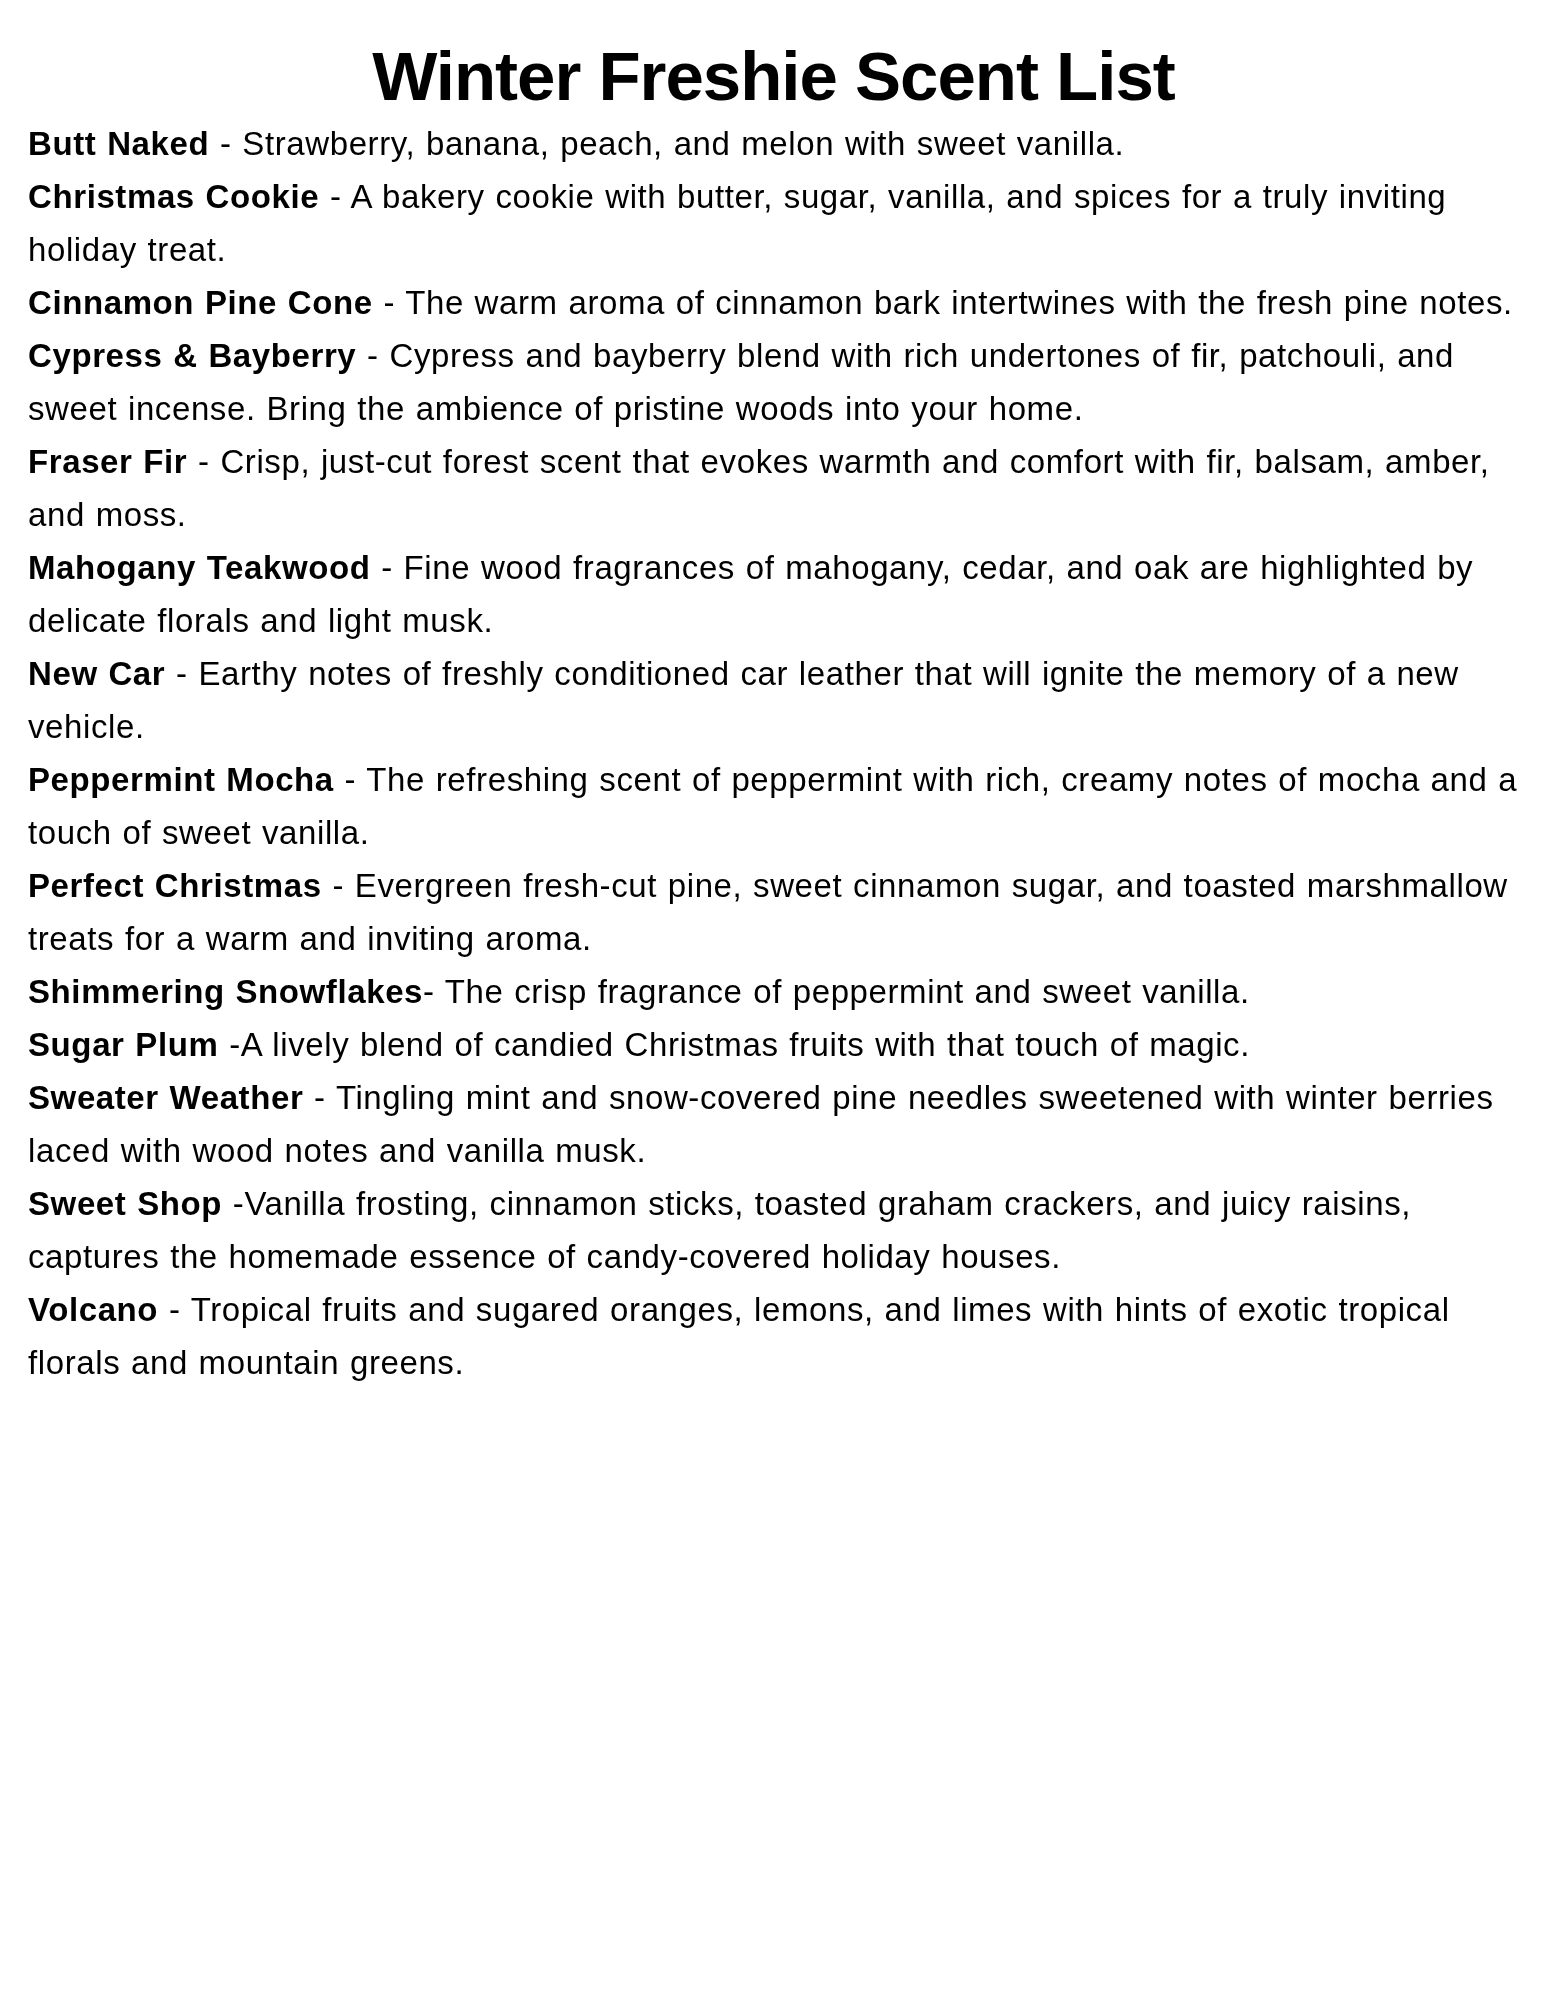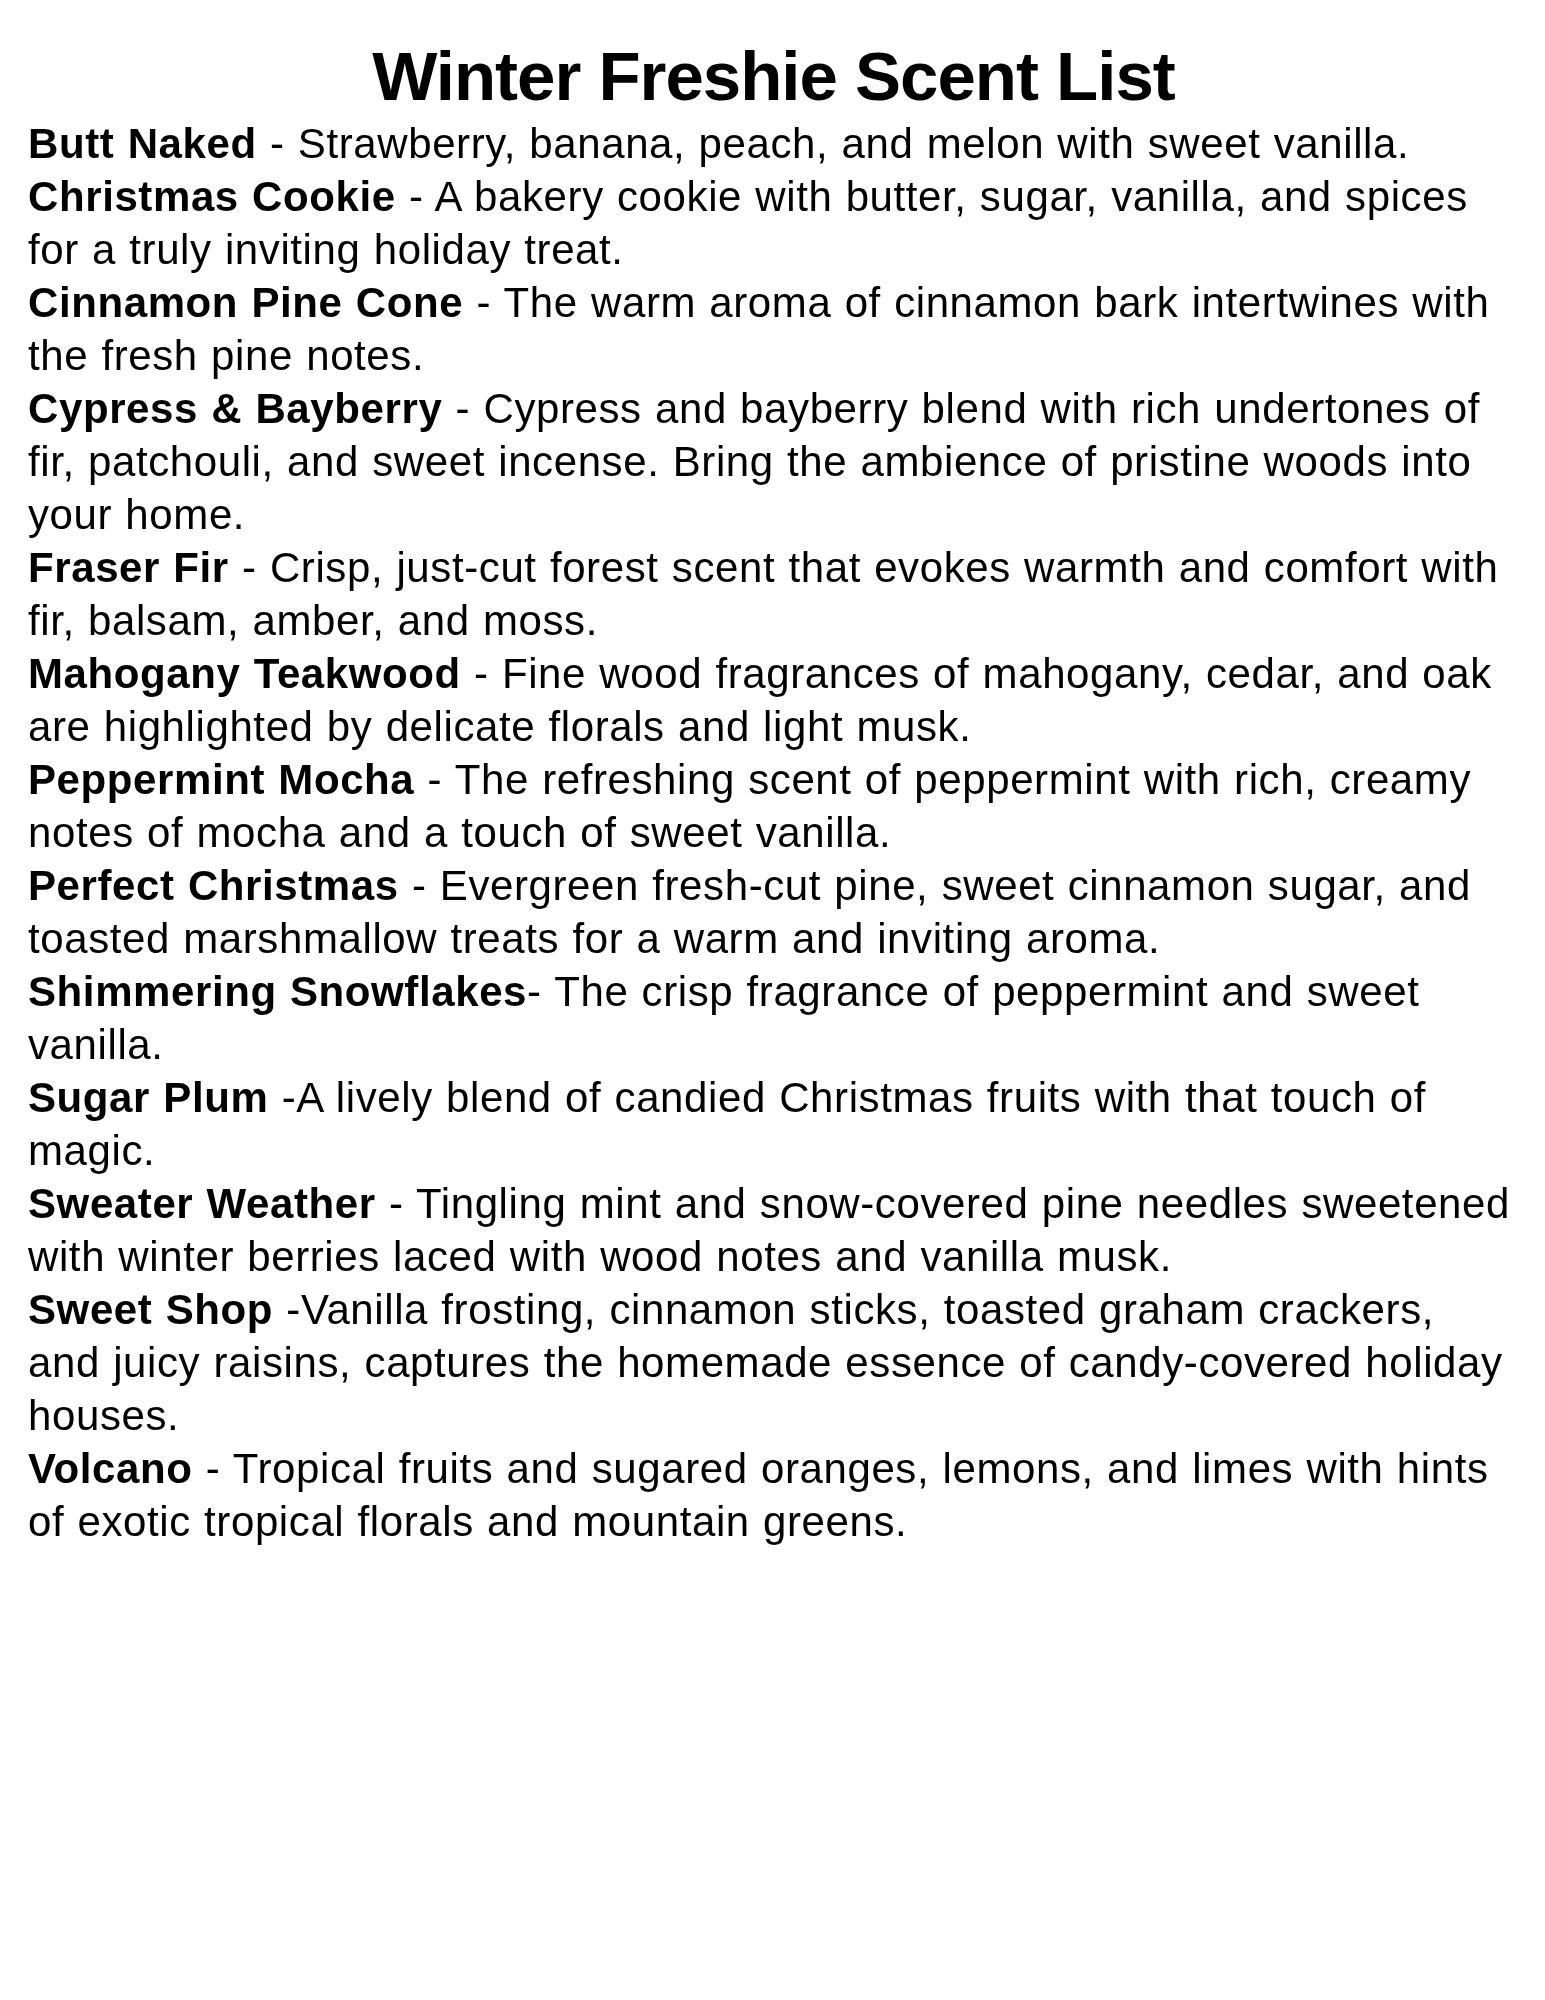--- a/index.html
+++ b/index.html
@@ -23,21 +23,21 @@
     font-weight: 900;
     letter-spacing: -1px;
     color: #000000;
     font-family: "Liberation Sans", sans-serif;
   }
   .scent-list {
     margin: 0;
   }
   .scent {
     margin: 0;
-    font-size: 42px;
+    font-size: 33px;
     line-height: 53px;
     letter-spacing: 0.6px;
     color: #000000;
     word-spacing: 1px;
   }
   .scent-name {
     font-weight: 700;
   }
   .sep, .scent-desc {
     font-weight: 400;
@@ -50,20 +50,21 @@
 
 <main class="doc">
   <h1 class="doc-title">Winter Freshie Scent List</h1>
   <section class="scent-list">
     <p class="scent"><strong class="scent-name">Butt Naked</strong><span class="sep"> - </span><span class="scent-desc">Strawberry, banana, peach, and melon with sweet vanilla.</span></p>
     <p class="scent"><strong class="scent-name">Christmas Cookie</strong><span class="sep"> - </span><span class="scent-desc">A bakery cookie with butter, sugar, vanilla, and spices for a truly inviting holiday treat.</span></p>
     <p class="scent"><strong class="scent-name">Cinnamon Pine Cone</strong><span class="sep"> - </span><span class="scent-desc">The warm aroma of cinnamon bark intertwines with the fresh pine notes.</span></p>
     <p class="scent"><strong class="scent-name">Cypress &amp; Bayberry</strong><span class="sep"> - </span><span class="scent-desc">Cypress and bayberry blend with rich undertones of fir, patchouli, and sweet incense. Bring the ambience of pristine woods into your home.</span></p>
     <p class="scent"><strong class="scent-name">Fraser Fir</strong><span class="sep"> - </span><span class="scent-desc">Crisp, just-cut forest scent that evokes warmth and comfort with fir, balsam, amber, and moss.</span></p>
     <p class="scent"><strong class="scent-name">Mahogany Teakwood</strong><span class="sep"> - </span><span class="scent-desc">Fine wood fragrances of mahogany, cedar, and oak are highlighted by delicate florals and light musk.</span></p>
+    <p class="scent"><strong class="scent-name">New Car</strong><span class="sep"> - </span><span class="scent-desc">Earthy notes of freshly conditioned car leather that will ignite the memory of a new vehicle.</span></p>
     <p class="scent"><strong class="scent-name">Peppermint Mocha</strong><span class="sep"> - </span><span class="scent-desc">The refreshing scent of peppermint with rich, creamy notes of mocha and a touch of sweet vanilla.</span></p>
     <p class="scent"><strong class="scent-name">Perfect Christmas</strong><span class="sep"> - </span><span class="scent-desc">Evergreen fresh-cut pine, sweet cinnamon sugar, and toasted marshmallow treats for a warm and inviting aroma.</span></p>
     <p class="scent"><strong class="scent-name">Shimmering Snowflakes</strong><span class="sep">- </span><span class="scent-desc">The crisp fragrance of peppermint and sweet vanilla.</span></p>
     <p class="scent"><strong class="scent-name">Sugar Plum</strong><span class="sep"> -</span><span class="scent-desc">A lively blend of candied Christmas fruits with that touch of magic.</span></p>
     <p class="scent"><strong class="scent-name">Sweater Weather</strong><span class="sep"> - </span><span class="scent-desc">Tingling mint and snow-covered pine needles sweetened with winter berries laced with wood notes and vanilla musk.</span></p>
     <p class="scent"><strong class="scent-name">Sweet Shop</strong><span class="sep"> -</span><span class="scent-desc">Vanilla frosting, cinnamon sticks, toasted graham crackers, and juicy raisins, captures the homemade essence of candy-covered holiday houses.</span></p>
     <p class="scent"><strong class="scent-name">Volcano</strong><span class="sep"> - </span><span class="scent-desc">Tropical fruits and sugared oranges, lemons, and limes with hints of exotic tropical florals and mountain greens.</span></p>
   </section>
 </main>
 

